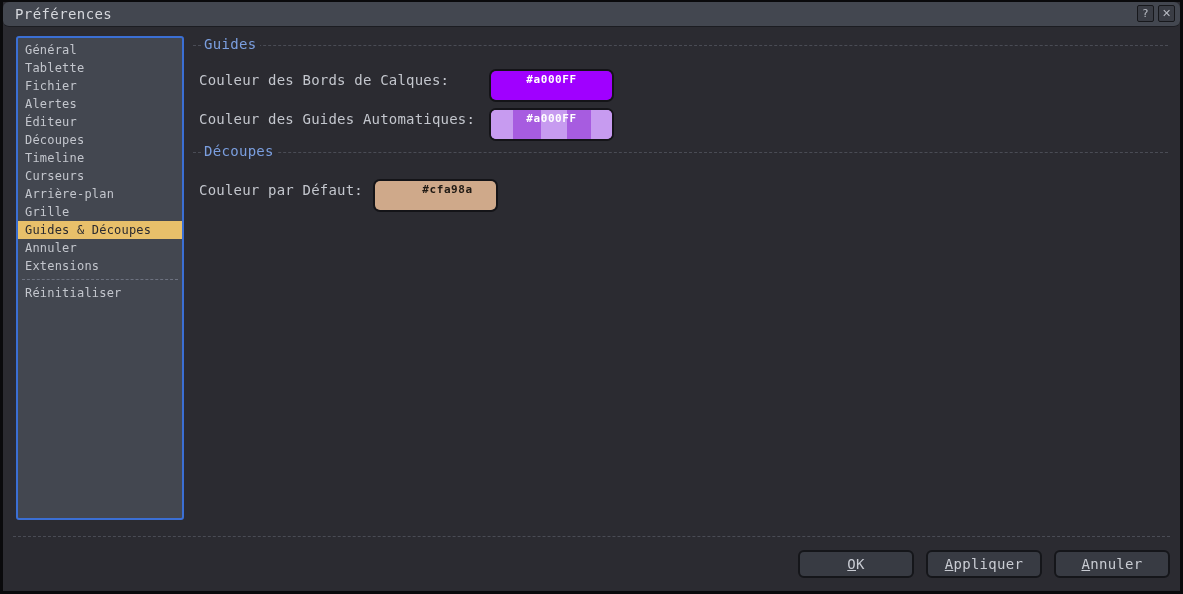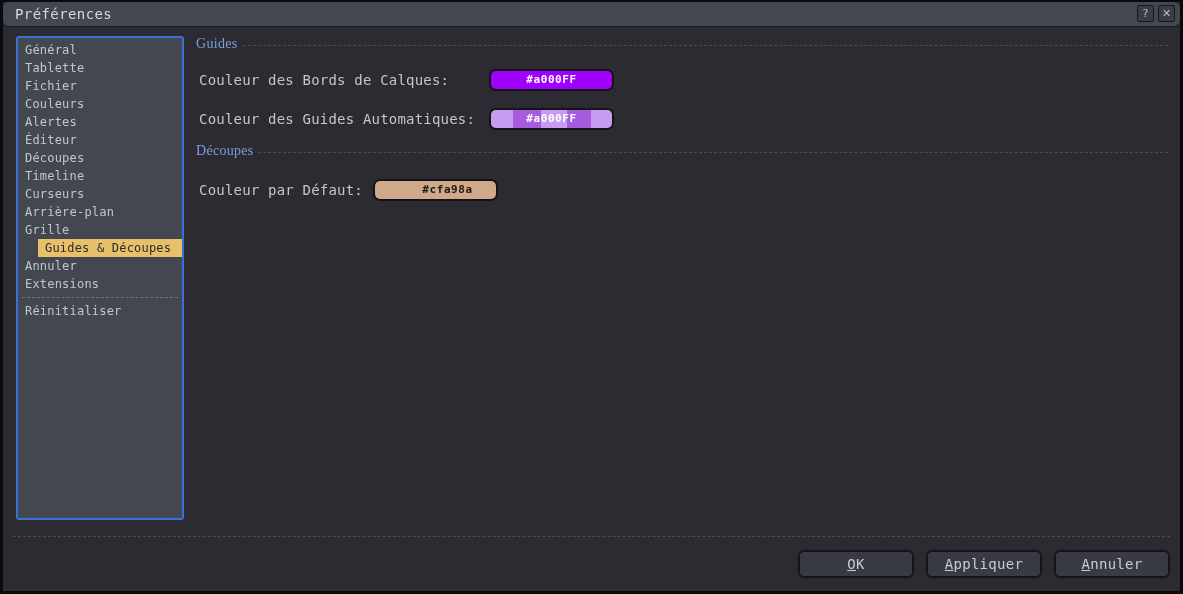--- a/index.html
+++ b/index.html
@@ -84,21 +84,20 @@
     line-height: 18px;
     padding-left: 7px;
     font-size: 12px;
     color: #c3c6cd;
     white-space: nowrap;
     letter-spacing: 0.2px;
   }
   .side-item.selected {
     background: #e8c06a;
     color: #2a2a30;
-    margin-left: 20px;
   }
   .side-sep {
     height: 0;
     margin: 4px 4px 4px 4px;
     border-top: 1px dashed #6d7280;
   }
 
   
   #main {
     position: absolute;
@@ -111,29 +110,28 @@
     position: absolute;
     left: 0;
     right: 0;
   }
   .group-header {
     position: relative;
     height: 18px;
   }
   .group-title {
     position: absolute;
-    left: 0;
+    left: 8px;
     top: 0;
     font-size: 14px;
     color: #7b9fe0;
     background: #2b2b31;
     padding: 0 4px 0 3px;
     letter-spacing: 0.3px;
     z-index: 2;
-    font-family: Liberation Serif, serif;
   }
   .group-rule {
     position: absolute;
     left: 0;
     right: 4px;
     top: 9px;
     border-top: 1px dashed #4a4c55;
     z-index: 1;
   }
   .field-row {
@@ -144,21 +142,21 @@
     position: absolute;
     left: 6px;
     top: 3px;
     font-size: 14px;
     color: #c3c6cd;
     white-space: nowrap;
     letter-spacing: 0.2px;
   }
   .swatch {
     position: absolute;
-    height: 22px;
+    height: 33px;
     border: 2px solid #141418;
     border-radius: 7px;
     box-sizing: border-box;
     overflow: hidden;
   }
   .swatch-inner {
     position: absolute;
     left: 0; top: 0; right: 0; bottom: 0;
     border-radius: 4px;
   }
@@ -219,21 +217,20 @@
   <div id="titlebar">
     <div id="title-text">Préférences</div>
     <div class="tb-btn" id="tb-help">?</div>
     <div class="tb-btn" id="tb-close">✕</div>
   </div>
 
   <div id="sidebar">
       <div class="side-item">Général</div>
       <div class="side-item">Tablette</div>
       <div class="side-item">Fichier</div>
-      <div class="side-item">Couleurs</div>
       <div class="side-item">Alertes</div>
       <div class="side-item">Éditeur</div>
       <div class="side-item">Découpes</div>
       <div class="side-item">Timeline</div>
       <div class="side-item">Curseurs</div>
       <div class="side-item">Arrière-plan</div>
       <div class="side-item">Grille</div>
       <div class="side-item selected">Guides &amp; Découpes</div>
       <div class="side-item">Annuler</div>
       <div class="side-item">Extensions</div>

